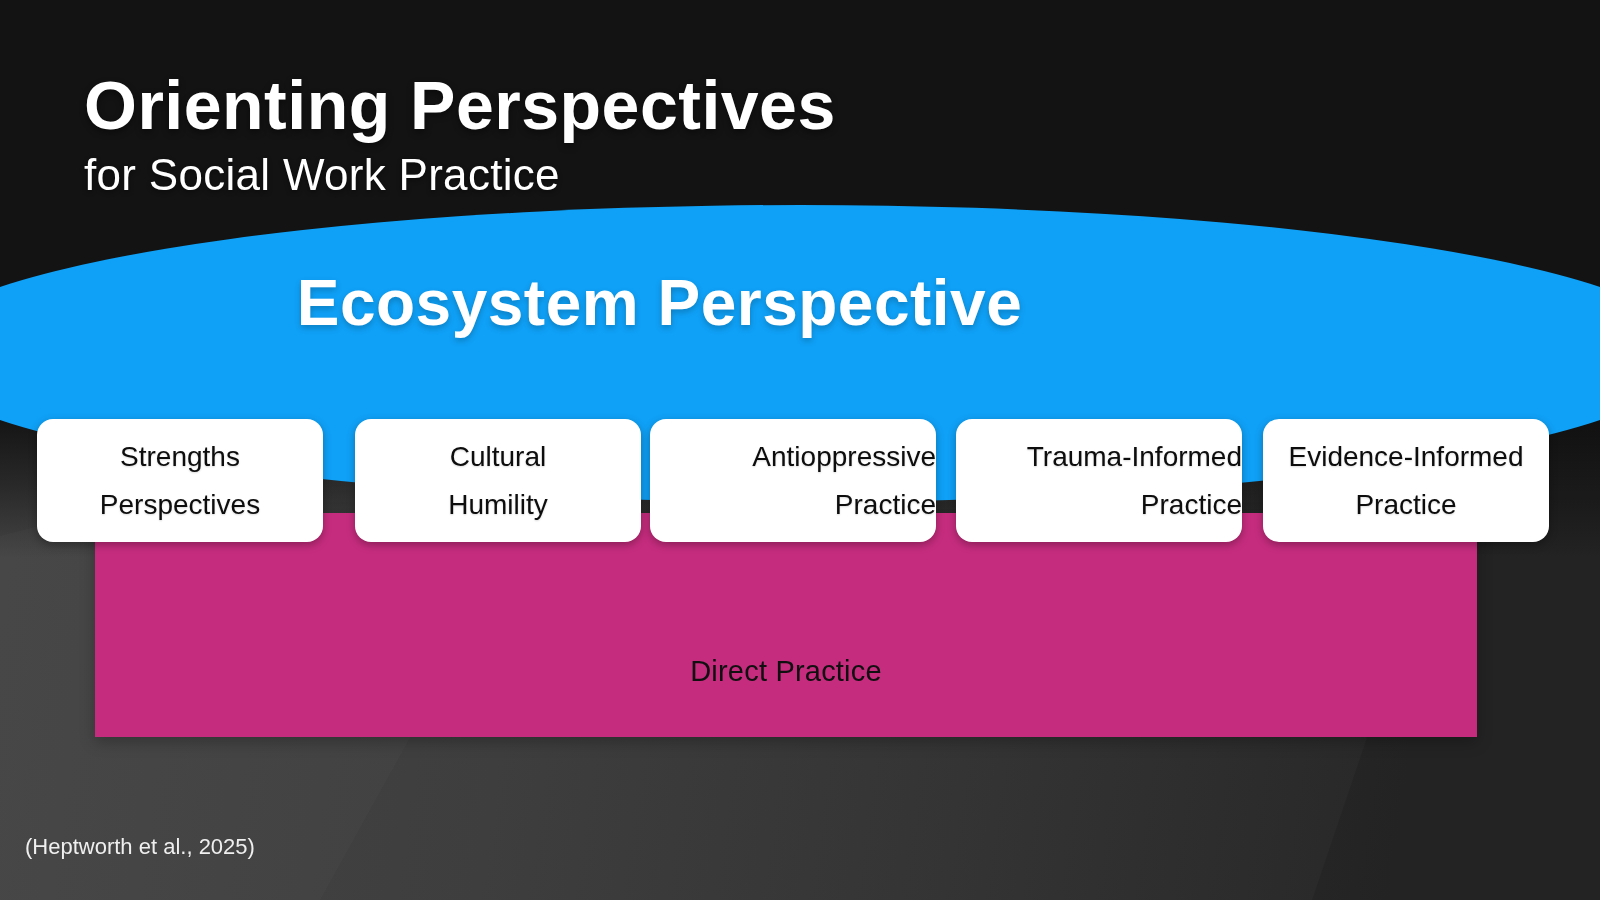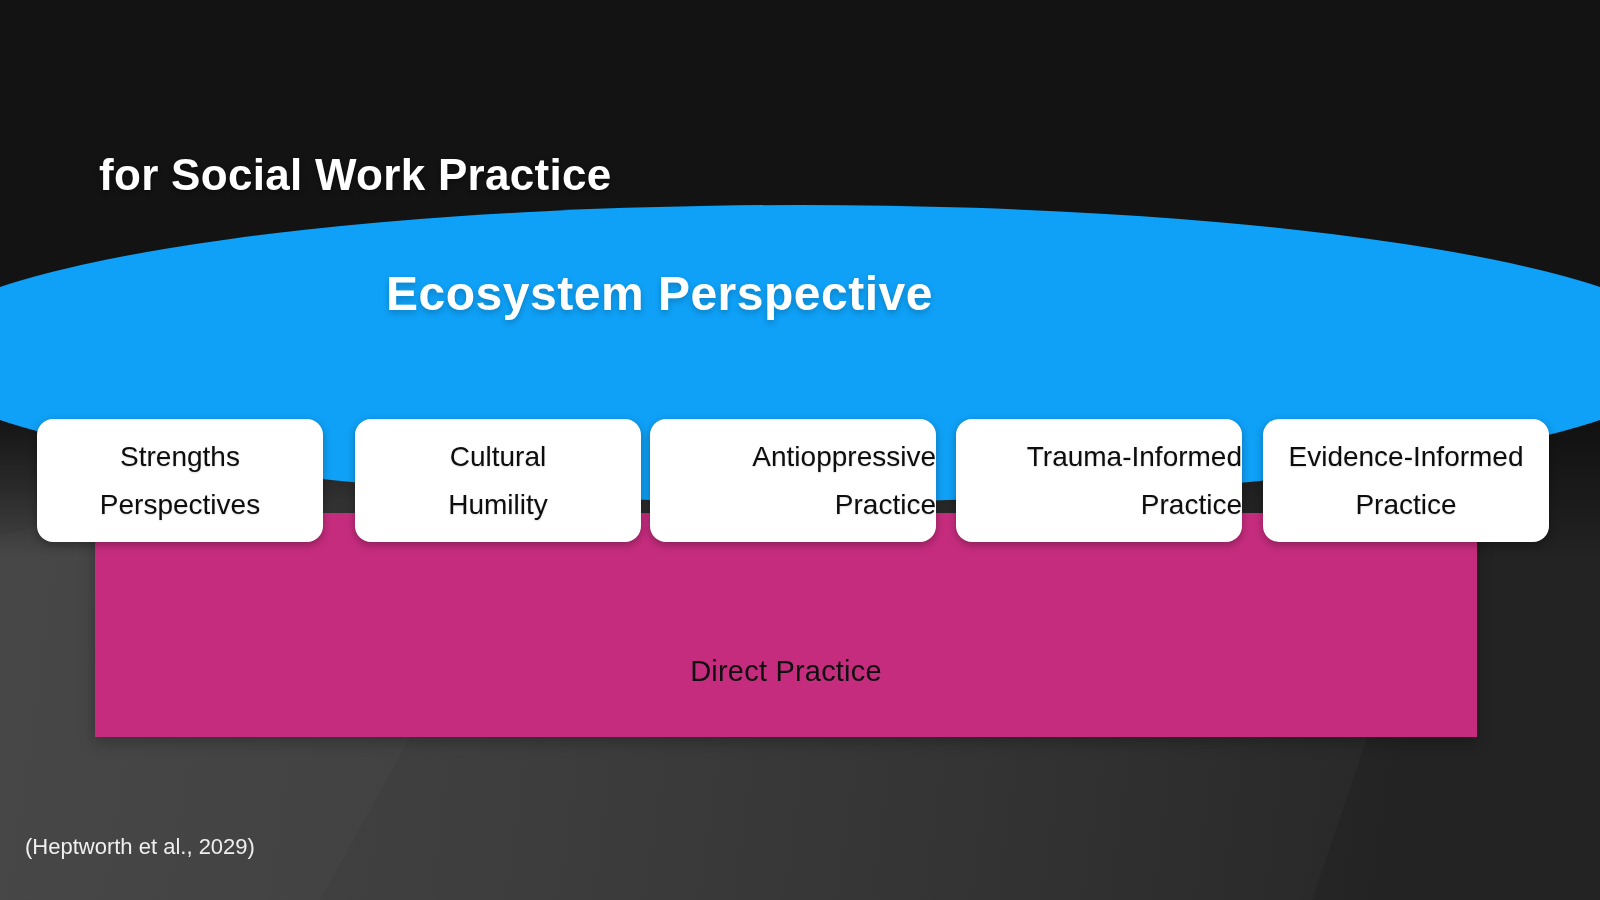--- a/index.html
+++ b/index.html
@@ -45,21 +45,21 @@
     left: -95px; top: 205px;
     width: 1790px; height: 297px;
     border-radius: 50%;
     background: var(--ellipse-blue);
     z-index: 1;
   }
   .ecosystem-label {
     position: absolute;
     left: 0; top: 266px; width: 1319px;
     text-align: center;
-    font-size: 48px;
+    font-size: 64px;
     font-weight: 700;
     letter-spacing: 0.5px;
     color: var(--title-text);
     text-shadow: 0 3px 6px rgba(0,0,0,0.22);
     z-index: 2;
   }
   .direct-band {
     position: absolute;
     left: 95px; top: 513px;
     width: 1382px; height: 224px;
@@ -113,26 +113,25 @@
     line-height: 1.05;
     color: var(--title-text);
     letter-spacing: 0.5px;
     text-shadow: 0 3px 7px rgba(0,0,0,0.45);
     z-index: 4;
   }
   .page-subtitle {
     position: absolute;
     left: 84px; top: 150px;
     font-size: 44px;
-    font-weight: 700;
+    font-weight: 400;
     color: var(--title-text);
     letter-spacing: 0.3px;
     text-shadow: 0 2px 5px rgba(0,0,0,0.45);
     z-index: 4;
-    margin-left: 15px;
   }
   .citation {
     position: absolute;
     left: 25px; top: 834px;
     font-size: 22px;
     font-weight: 400;
     color: #efefef;
     z-index: 4;
   }
 </style>
@@ -166,16 +165,17 @@
   </div>
   <div class="card card-4">
     <span>Trauma-Informed</span>
     <span>Practice</span>
   </div>
   <div class="card card-5">
     <span>Evidence-Informed</span>
     <span>Practice</span>
   </div>
 
+  <div class="page-title">Orienting Perspectives</div>
   <div class="page-subtitle">for Social Work Practice</div>
-  <div class="citation">(Heptworth et al., 2029)</div>
+  <div class="citation">(Heptworth et al., 2025)</div>
 
 </div>
 
 </body></html>

